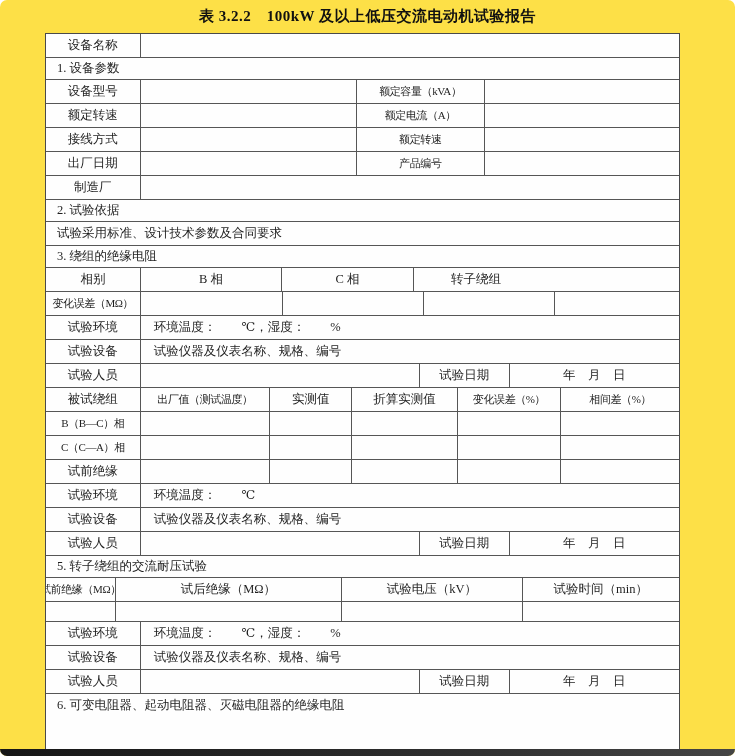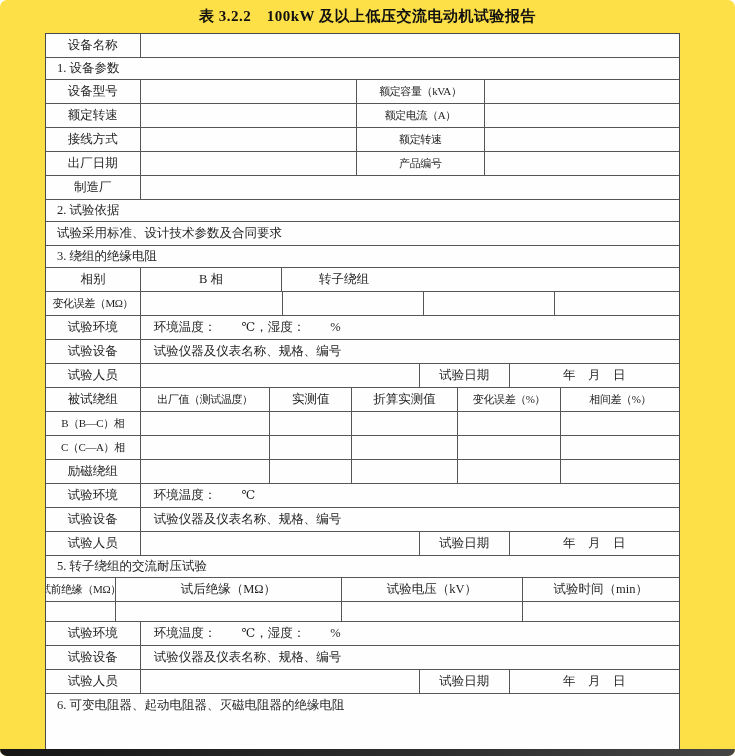--- a/index.html
+++ b/index.html
@@ -71,20 +71,21 @@
     <div class="r" style="height:24px">
       <div class="c hd" style="width:635px">试验采用标准、设计技术参数及合同要求</div>
     </div>
 
     <div class="r" style="height:22px">
       <div class="c hd" style="width:635px">3. 绕组的绝缘电阻</div>
     </div>
     <div class="r" style="height:24px">
       <div class="c" style="width:95px">相别</div>
       <div class="c" style="width:141px">B 相</div>
+      <div class="c" style="width:132px">C 相</div>
       <div class="c" style="width:124px">转子绕组</div>
     </div>
     <div class="r" style="height:24px">
       <div class="c tight" style="width:95px">变化误差（MΩ）</div>
       <div class="c" style="width:143px"></div>
       <div class="c" style="width:141px"></div>
       <div class="c" style="width:132px"></div>
       <div class="c" style="width:124px"></div>
     </div>
     <div class="r" style="height:24px">
@@ -120,21 +121,21 @@
     </div>
     <div class="r" style="height:24px">
       <div class="c tight" style="width:95px">C（C—A）相</div>
       <div class="c" style="width:130px"></div>
       <div class="c" style="width:82px"></div>
       <div class="c" style="width:106px"></div>
       <div class="c" style="width:104px"></div>
       <div class="c" style="width:118px"></div>
     </div>
     <div class="r" style="height:24px">
-      <div class="c" style="width:95px">励磁绕组</div>
+      <div class="c" style="width:95px">试前绝缘</div>
       <div class="c" style="width:130px"></div>
       <div class="c" style="width:82px"></div>
       <div class="c" style="width:106px"></div>
       <div class="c" style="width:104px"></div>
       <div class="c" style="width:118px"></div>
     </div>
     <div class="r" style="height:24px">
       <div class="c" style="width:95px">试验环境</div>
       <div class="c lft" style="width:540px">环境温度：　　℃</div>
     </div>

